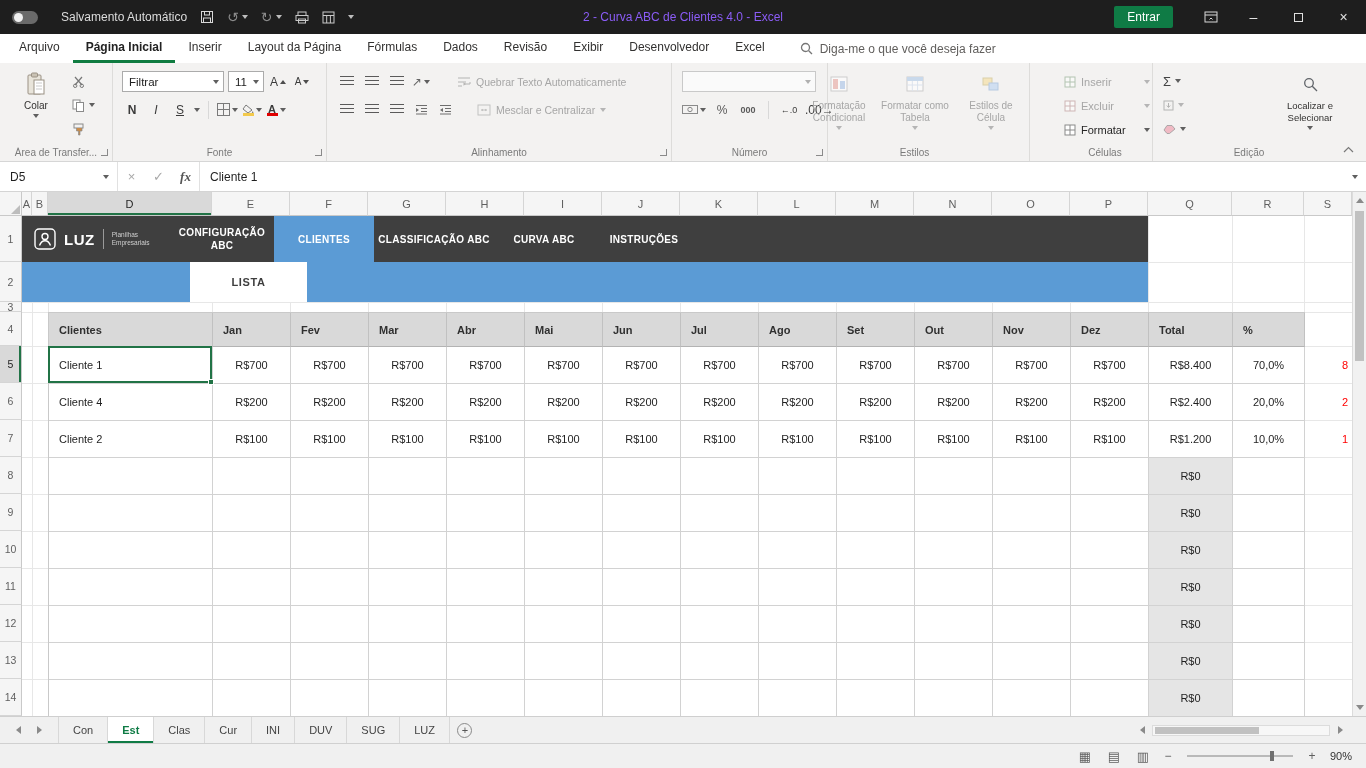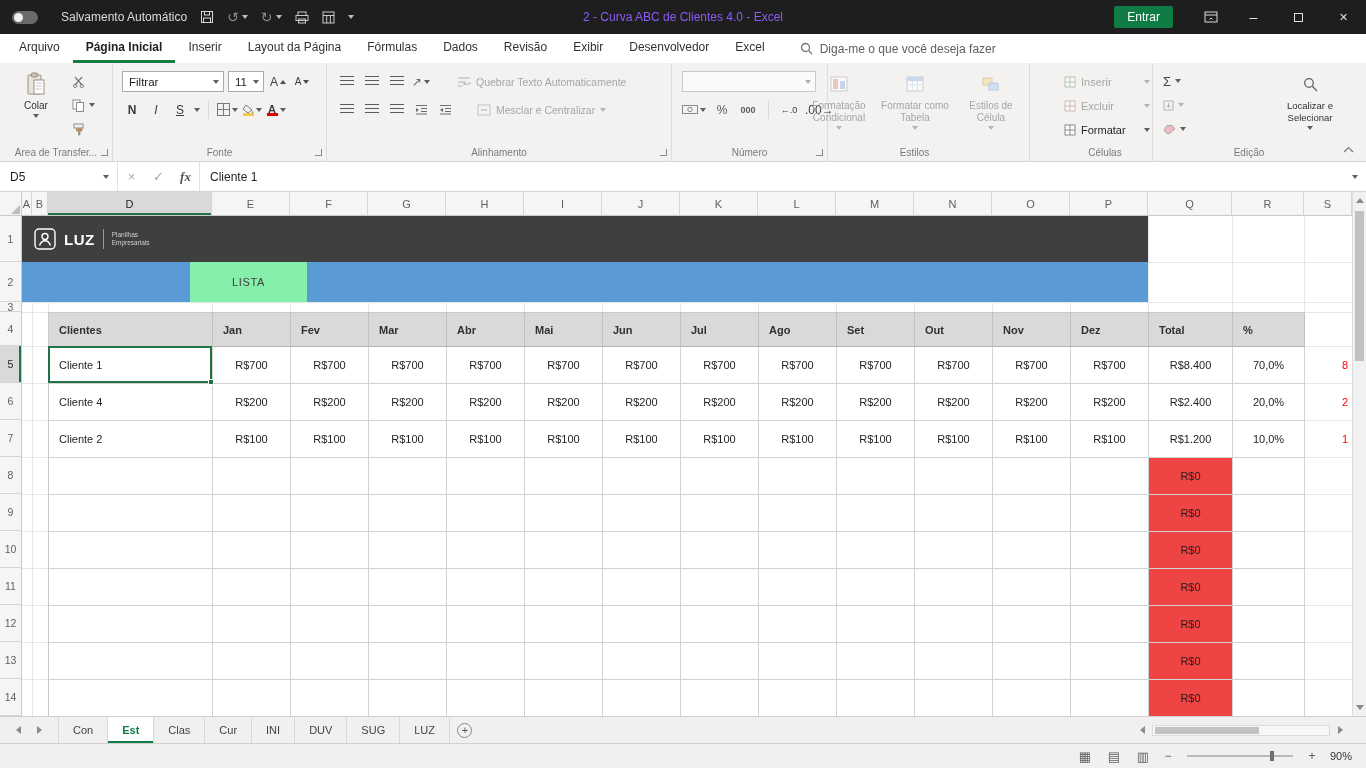--- a/index.html
+++ b/index.html
@@ -83,26 +83,26 @@
   .vl{position:absolute;top:24px;height:500px;width:1px;background:#e7e7e7;z-index:1}
   .hl{position:absolute;left:22px;width:1330px;height:1px;background:#e7e7e7;z-index:1}
   .banner{position:absolute;left:22px;top:24px;width:1126px;height:46px;background:#3f3f3f;display:flex;align-items:stretch;z-index:3}
   .logo{display:flex;align-items:center;gap:8px;padding:0 12px;width:148px}
   .logo-luz{color:#fff;font-size:15px;font-weight:bold;letter-spacing:.5px}
   .logo-div{width:1px;height:20px;background:#9a9a9a}
   .logo-sub{color:#cfcfcf;font-size:6.5px;line-height:8px;width:44px}
   .bnav{display:flex;align-items:center;justify-content:center;text-align:center;color:#fff;font-size:10px;font-weight:bold;line-height:13px;padding:0 4px;letter-spacing:.3px}
   .bnav.active{background:#5b9bd5}
   .bluebar{position:absolute;left:22px;top:70px;width:1126px;height:40px;background:#5b9bd5;z-index:3}
-  .lista{position:absolute;left:168px;top:0;width:117px;height:40px;background:#86efac;display:flex;align-items:center;justify-content:center;font-size:11px;font-weight:normal;color:#3f3f3f;letter-spacing:.6px}
+  .lista{position:absolute;left:168px;top:0;width:117px;height:40px;background:#ffffff;display:flex;align-items:center;justify-content:center;font-size:11px;font-weight:bold;color:#3f3f3f;letter-spacing:.6px}
   .table{position:absolute;left:48px;top:120px;z-index:4;border-left:1px solid #c9c9c9;border-top:1px solid #c9c9c9}
   .trow{display:flex}
   .tc{border-right:1px solid #d2d2d2;border-bottom:1px solid #d2d2d2;display:flex;align-items:center;justify-content:center;font-size:11px;color:#1f1f1f;background:#fff;height:37px}
   .tc.name{justify-content:flex-start;padding-left:10px}
-  .tc.gray{background:#ef4444}
+  .tc.gray{background:#e5e5e5}
   .tc.th{background:#d9d9d9;font-weight:bold;height:34px;border-right:1px solid #c1c1c1;border-bottom:1px solid #b3b3b3;justify-content:flex-start;padding-left:10px;color:#303030}
   .selbox{position:absolute;left:48px;top:154px;width:164px;height:37px;border:2px solid #217346;z-index:6;pointer-events:none}
   .selbox .handle{position:absolute;right:-4px;bottom:-4px;width:6px;height:6px;background:#217346;border:1px solid #fff}
   .sval{position:absolute;left:1306px;width:42px;height:37px;z-index:5;color:#ff0000;font-size:11px;display:flex;align-items:center;justify-content:flex-end}
   .vscroll{position:absolute;left:1352px;top:0;width:14px;height:524px;background:#f1f1f1;border-left:1px solid #dcdcdc;z-index:8}
   .vs-btn{height:17px;display:flex;align-items:center;justify-content:center}
   .vs-btn.bot{position:absolute;bottom:0;left:0;right:0}
   .vs-thumb{position:absolute;left:2px;top:19px;width:9px;height:150px;background:#c1c1c1}
   .t-up{width:0;height:0;border-left:4px solid transparent;border-right:4px solid transparent;border-bottom:5px solid #8a8a8a}
   .t-dn{width:0;height:0;border-left:4px solid transparent;border-right:4px solid transparent;border-top:5px solid #8a8a8a}
@@ -581,20 +581,27 @@
           <svg width="22" height="22" viewBox="0 0 22 22">
               <rect x="1" y="1" width="20" height="20" rx="4" fill="none" stroke="#fff" stroke-width="1.4"></rect>
               <circle cx="11" cy="8.5" r="3" fill="none" stroke="#fff" stroke-width="1.4"></circle>
               <path d="M5.5 17.5c1.2-3.2 3.2-4.8 5.5-4.8s4.3 1.6 5.5 4.8" fill="none" stroke="#fff" stroke-width="1.4"></path>
             </svg>
         </span>
         <span class="logo-luz">LUZ</span>
         <span class="logo-div"></span>
         <span class="logo-sub">Planilhas Empresariais</span>
       </div>
+      <div id="banner-nav" style="display:flex;align-items:stretch">
+          <div class="bnav" style="width:104px">CONFIGURAÇÃO ABC</div>
+          <div class="bnav active" style="width:100px">CLIENTES</div>
+          <div class="bnav" style="width:120px">CLASSIFICAÇÃO ABC</div>
+          <div class="bnav" style="width:100px">CURVA ABC</div>
+          <div class="bnav" style="width:100px">INSTRUÇÕES</div>
+        </div>
     </div>
 
     <div class="bluebar">
       <div class="lista">LISTA</div>
     </div>
 
     <div class="table" id="table">
         <div class="trow">
           <div class="tc th" style="width:164px">Clientes</div>
           <div class="tc th" style="width:78px">Jan</div>

